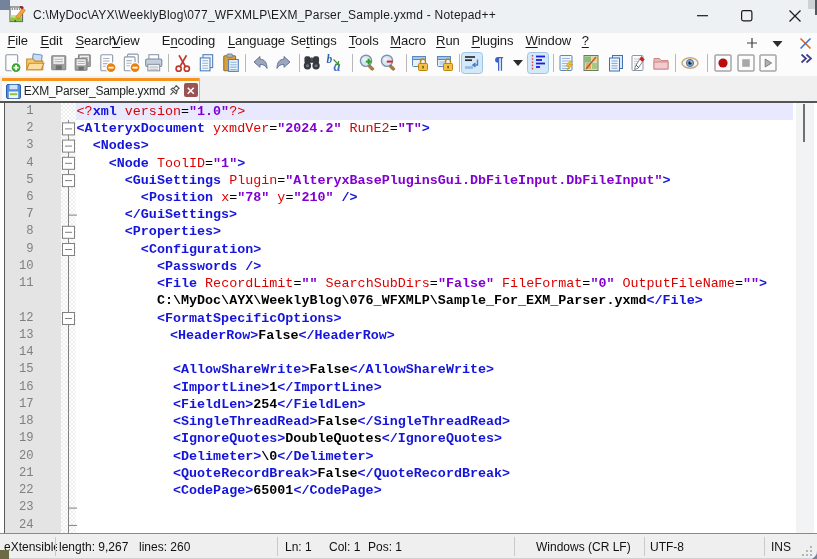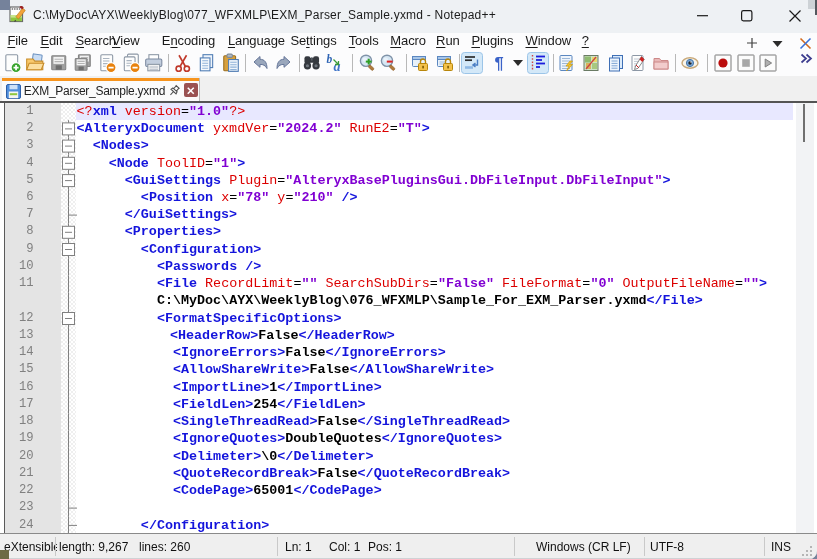--- a/index.html
+++ b/index.html
@@ -441,30 +441,28 @@
       <div class="cr" style="top:69.26px;left:124.79px"><i class="b">&lt;GuiSettings</i> <i class="r">Plugin</i>=<i class="v">"AlteryxBasePluginsGui.DbFileInput.DbFileInput"</i><i class="b">&gt;</i></div>
       <div class="cr" style="top:86.50px;left:140.86px"><i class="b">&lt;Position</i> <i class="r">x</i>=<i class="v">"78"</i> <i class="r">y</i>=<i class="v">"210"</i> <i class="b">/&gt;</i></div>
       <div class="cr" style="top:103.74px;left:124.79px"><i class="b">&lt;/GuiSettings&gt;</i></div>
       <div class="cr" style="top:120.98px;left:124.79px"><i class="b">&lt;Properties&gt;</i></div>
       <div class="cr" style="top:138.22px;left:140.86px"><i class="b">&lt;Configuration&gt;</i></div>
       <div class="cr" style="top:155.46px;left:156.92px"><i class="b">&lt;Passwords /&gt;</i></div>
       <div class="cr" style="top:172.70px;left:156.92px"><i class="b">&lt;File</i> <i class="r">RecordLimit</i>=<i class="v">""</i> <i class="r">SearchSubDirs</i>=<i class="v">"False"</i> <i class="r">FileFormat</i>=<i class="v">"0"</i> <i class="r">OutputFileName</i>=<i class="v">""</i><i class="b">&gt;</i></div>
       <div class="cr" style="top:189.94px;left:156.92px"><i class="t">C:\MyDoc\AYX\WeeklyBlog\076_WFXMLP\Sample_For_EXM_Parser.yxmd</i><i class="b">&lt;/File&gt;</i></div>
       <div class="cr" style="top:207.18px;left:156.92px"><i class="b">&lt;FormatSpecificOptions&gt;</i></div>
       <div class="cr" style="top:224.42px;left:170px"><i class="b">&lt;HeaderRow&gt;</i><i class="t">False</i><i class="b">&lt;/HeaderRow&gt;</i></div>
-      <div class="cr" style="top:241.66px;left:172.98px"><i class="b">&lt;IgnoreErrors&gt;</i><i class="t">False</i><i class="b">&lt;/IgnoreErrors&gt;</i></div>
       <div class="cr" style="top:258.90px;left:172.98px"><i class="b">&lt;AllowShareWrite&gt;</i><i class="t">False</i><i class="b">&lt;/AllowShareWrite&gt;</i></div>
       <div class="cr" style="top:276.14px;left:172.98px"><i class="b">&lt;ImportLine&gt;</i><i class="t">1</i><i class="b">&lt;/ImportLine&gt;</i></div>
       <div class="cr" style="top:293.38px;left:172.98px"><i class="b">&lt;FieldLen&gt;</i><i class="t">254</i><i class="b">&lt;/FieldLen&gt;</i></div>
       <div class="cr" style="top:310.62px;left:172.98px"><i class="b">&lt;SingleThreadRead&gt;</i><i class="t">False</i><i class="b">&lt;/SingleThreadRead&gt;</i></div>
       <div class="cr" style="top:327.86px;left:172.98px"><i class="b">&lt;IgnoreQuotes&gt;</i><i class="t">DoubleQuotes</i><i class="b">&lt;/IgnoreQuotes&gt;</i></div>
       <div class="cr" style="top:345.10px;left:172.98px"><i class="b">&lt;Delimeter&gt;</i><i class="t">\0</i><i class="b">&lt;/Delimeter&gt;</i></div>
       <div class="cr" style="top:362.34px;left:172.98px"><i class="b">&lt;QuoteRecordBreak&gt;</i><i class="t">False</i><i class="b">&lt;/QuoteRecordBreak&gt;</i></div>
       <div class="cr" style="top:379.58px;left:172.98px"><i class="b">&lt;CodePage&gt;</i><i class="t">65001</i><i class="b">&lt;/CodePage&gt;</i></div>
-      <div class="cr" style="top:414.06px;left:140.86px"><i class="b">&lt;/Configuration&gt;</i></div>
     <div id="vscroll">
         <div id="vthumb"></div>
       </div>
   </div>
   <div id="status">
       <div class="ss" style="left:4px;width:52.5px"><span style="white-space:nowrap">eXtensible Markup</span></div>
       <div class="ss" style="left:59px">length: 9,267</div>
       <div class="ss" style="left:139px">lines: 260</div>
       <div class="ss" style="left:285px">Ln: 1</div>
       <div class="ss" style="left:329px">Col: 1</div>

